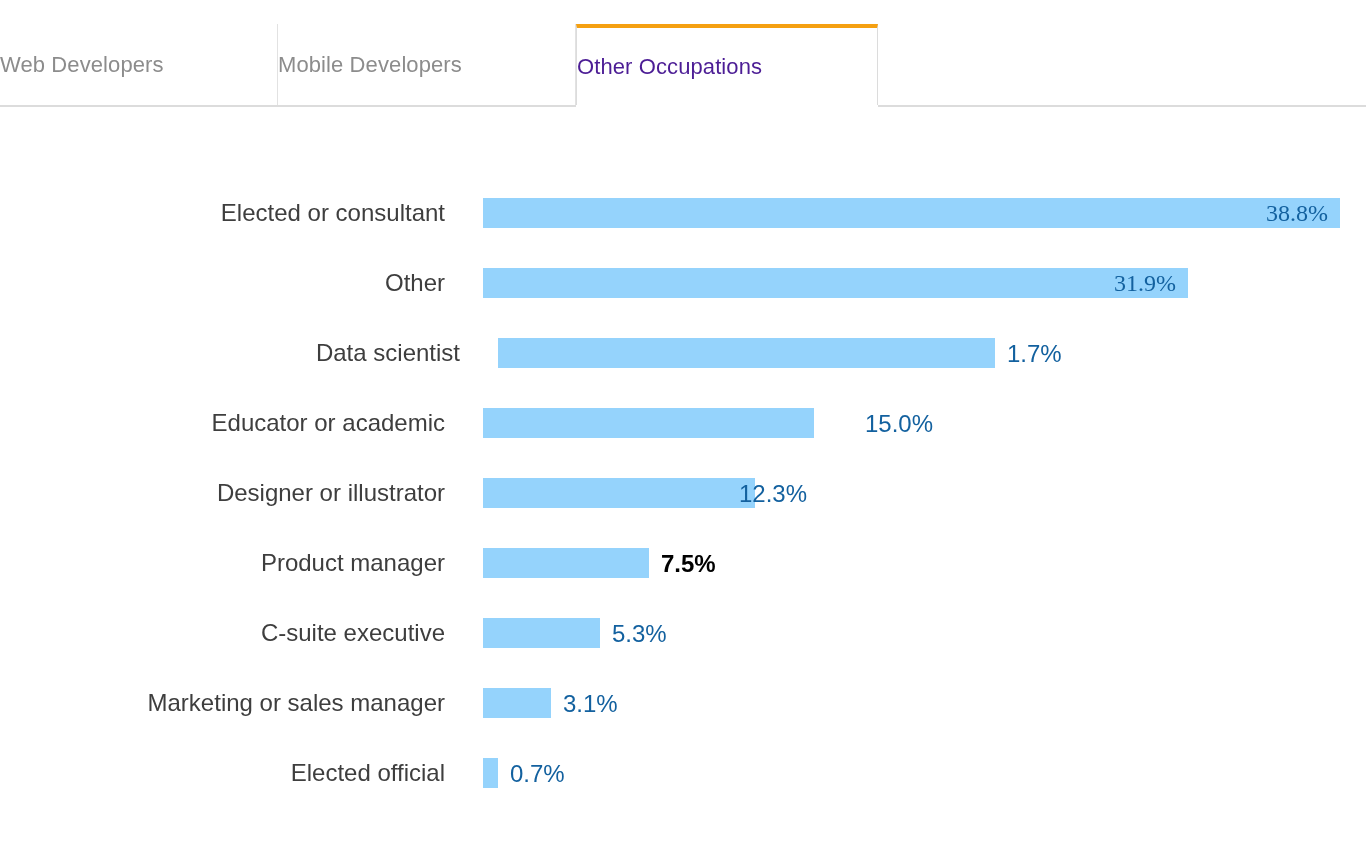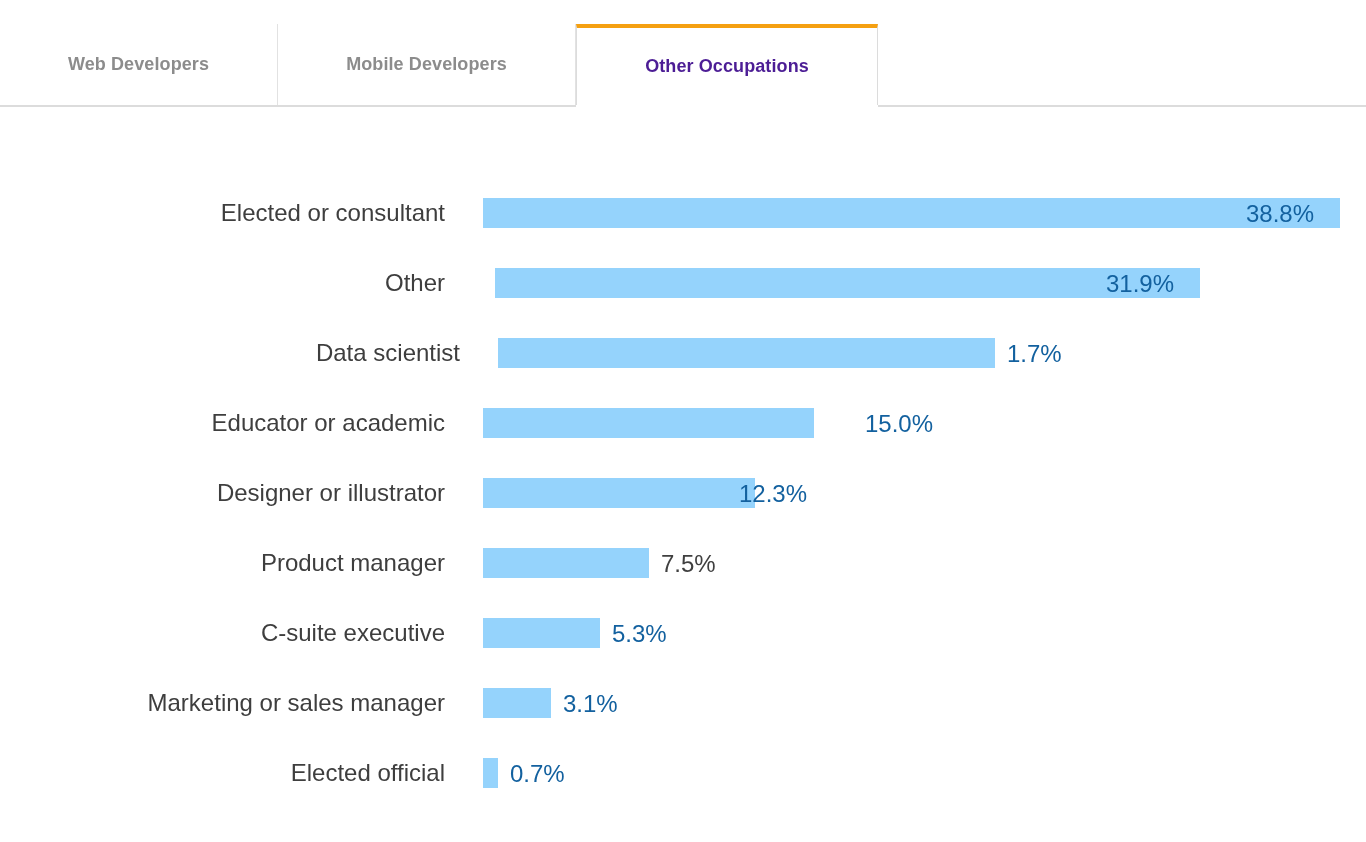--- a/index.html
+++ b/index.html
@@ -41,25 +41,23 @@
     background: #dcdcdc;
   }
 
   .tab {
     position: absolute;
     top: 24px;
     height: 81px;
     box-sizing: border-box;
     display: flex;
     align-items: center;
-    justify-content: center;
-    font-size: 18px;
+    font-size: 22px;
     letter-spacing: 0.1px;
     white-space: nowrap;
-    font-weight: bold;
   }
   .tab-inactive {
     color: #8c8c8c;
     background: transparent;
     border: none;
   }
   .tab-bordered {
     border-left: 1px solid #e2e2e2;
     border-right: 1px solid #e2e2e2;
   }
@@ -117,21 +115,21 @@
   }
   .val-label {
     position: absolute;
     top: 0;
     height: 30px;
     line-height: 31px;
     font-size: 24px;
     color: #13619f;
     white-space: nowrap;
   }
-  .val-inside  { right: 26px; }
+  .val-inside  { right: 12px; font-family: Liberation Serif, serif; }
   .val-outside { left: 100%; margin-left: 12px; }
 </style>
 </head>
 <body>
 
 <div class="tabbar">
   <div class="tabbar-baseline-left"></div>
   <div class="tabbar-baseline-right"></div>
 
   <div class="tab tab-inactive" id="tab-0">
@@ -150,21 +148,21 @@
 <div class="chart" id="chart-root">
     <div class="row" style="top: 91px;">
       <div class="cat-label">Elected or consultant</div>
       <div class="bar-wrap" style="width: 857px;">
         <div class="bar" style="width: 857px; background: rgb(149, 211, 252);"></div>
         <div class="val-label val-inside" style="color: rgb(19, 97, 159);">38.8%</div>
       </div>
     </div>
     <div class="row" style="top: 161px;">
       <div class="cat-label">Other</div>
-      <div class="bar-wrap" style="width: 705px; margin-left: 12px;">
+      <div class="bar-wrap" style="width: 705px;">
         <div class="bar" style="width: 705px; background: rgb(149, 211, 252);"></div>
         <div class="val-label val-inside" style="color: rgb(19, 97, 159);">31.9%</div>
       </div>
     </div>
     <div class="row" style="top: 231px; margin-left: 15px;">
       <div class="cat-label">Data scientist</div>
       <div class="bar-wrap" style="width: 497px;">
         <div class="bar" style="width: 497px; background: rgb(149, 211, 252);"></div>
         <div class="val-label val-outside" style="color: rgb(19, 97, 159);">1.7%</div>
       </div>
@@ -180,21 +178,21 @@
       <div class="cat-label">Designer or illustrator</div>
       <div class="bar-wrap" style="width: 244px;">
         <div class="bar" style="width: 272px; background: rgb(149, 211, 252);"></div>
         <div class="val-label val-outside" style="color: rgb(19, 97, 159);">12.3%</div>
       </div>
     </div>
     <div class="row" style="top: 441px;">
       <div class="cat-label">Product manager</div>
       <div class="bar-wrap" style="width: 166px;">
         <div class="bar" style="width: 166px; background: rgb(149, 211, 252);"></div>
-        <div class="val-label val-outside" style="color: #404040;">7.5%</div>
+        <div class="val-label val-outside" style="color: #000000; font-weight: bold;">7.5%</div>
       </div>
     </div>
     <div class="row" style="top: 511px;">
       <div class="cat-label">C-suite executive</div>
       <div class="bar-wrap" style="width: 117px;">
         <div class="bar" style="width: 117px; background: rgb(149, 211, 252);"></div>
         <div class="val-label val-outside" style="color: rgb(19, 97, 159);">5.3%</div>
       </div>
     </div>
     <div class="row" style="top: 581px;">

